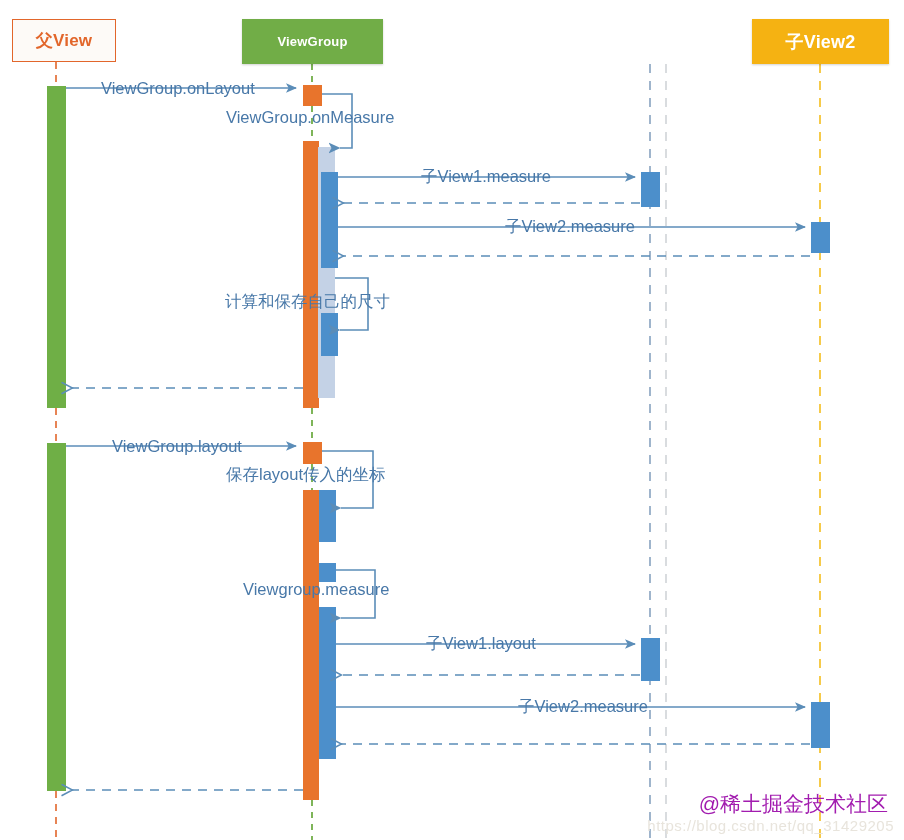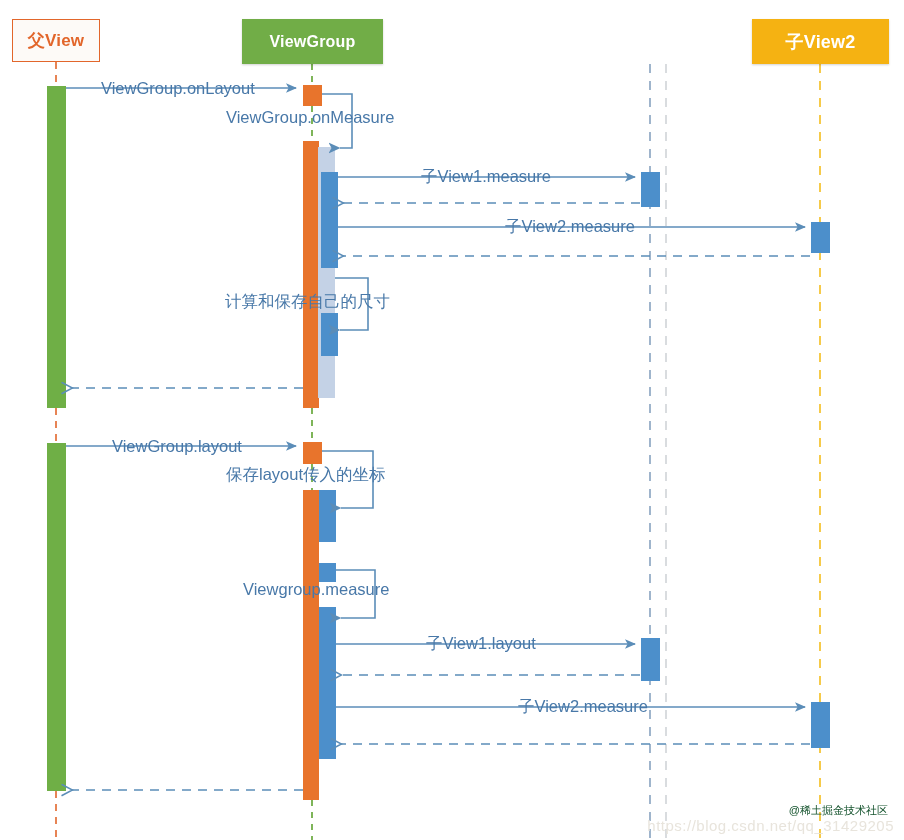--- a/index.html
+++ b/index.html
@@ -6,34 +6,34 @@
   body{
     width:904px;height:840px;overflow:hidden;position:relative;
     font-family:"Liberation Sans","DejaVu Sans",sans-serif;
   }
   #stage{position:absolute;left:0;top:0;width:904px;height:840px;}
   svg#diagram{position:absolute;left:0;top:0;width:904px;height:840px;display:block;}
 
   
   .hdr{position:absolute;box-sizing:border-box;display:flex;align-items:center;justify-content:center;
        font-weight:bold;letter-spacing:.2px;}
-  .hdr-parent{left:12px;top:19px;width:88px;height:43px;background:#fdfaf7;border:1.6px solid #E2662B;color:#E2662B;font-size:17px;}
-  .hdr-vg{left:242px;top:19px;width:141px;height:45px;background:#71AD47;color:#ffffff;font-size:16px;
+  .hdr-parent{left:12px;top:19px;width:104px;height:43px;background:#fdfaf7;border:1.6px solid #E2662B;color:#E2662B;font-size:17px;}
+  .hdr-vg{left:242px;top:19px;width:141px;height:45px;background:#71AD47;color:#ffffff;font-size:13px;
           box-shadow:0 1px 2px rgba(0,0,0,.18);}
   .hdr-cv1{left:581px;top:19px;width:139px;height:45px;background:#7A9FC6;color:#ffffff;font-size:18px;
           box-shadow:0 1px 2px rgba(0,0,0,.18);}
   .hdr-cv2{left:752px;top:19px;width:137px;height:45px;background:#F5B212;color:#ffffff;font-size:18px;
           box-shadow:0 1px 2px rgba(0,0,0,.18);text-align:center;}
 
   
   .msg{position:absolute;color:#4878A8;font-size:16.5px;white-space:nowrap;line-height:1;}
   .msg-cn{color:#4878A8;}
 
   
-  .wm{position:absolute;right:16px;bottom:22px;color:#14532d;font-size:11px;white-space:nowrap;}
+  .wm{position:absolute;right:16px;bottom:22px;color:#a21caf;font-size:21px;white-space:nowrap;}
   .wm2{position:absolute;right:10px;bottom:6px;color:#e8e4dc;font-size:15px;white-space:nowrap;letter-spacing:.5px;}
 </style>
 </head>
 <body>
 
 <div id="stage">
 
   <svg id="diagram" viewBox="0 0 904 840">
     <defs>
       <marker id="arrSolid" markerWidth="11" markerHeight="11" refX="10" refY="5.5" orient="auto" markerUnits="userSpaceOnUse">

